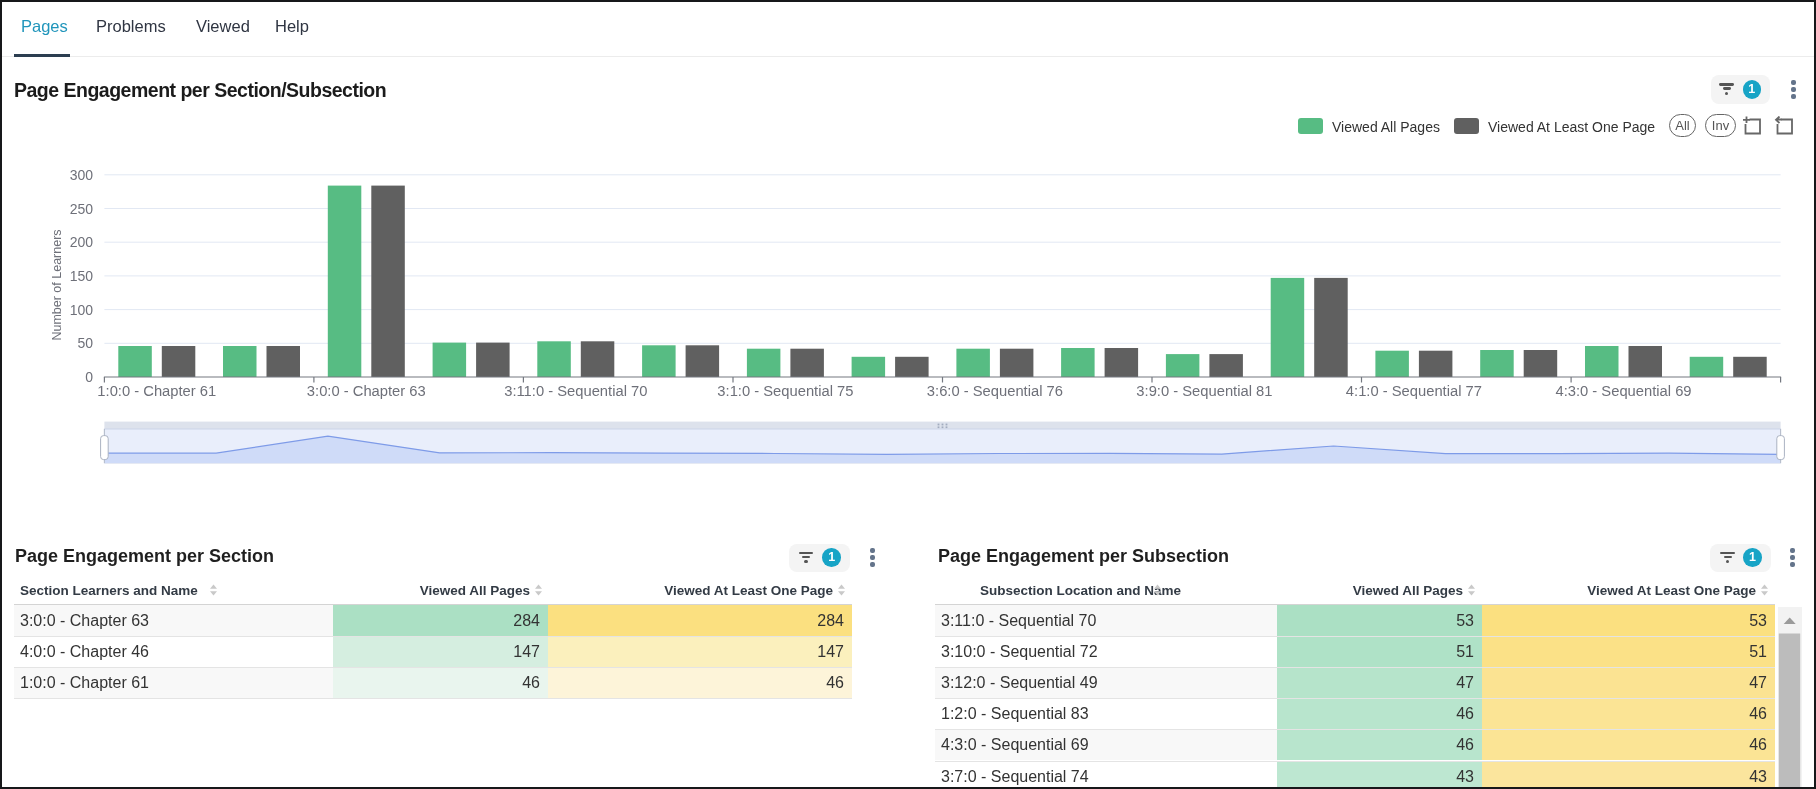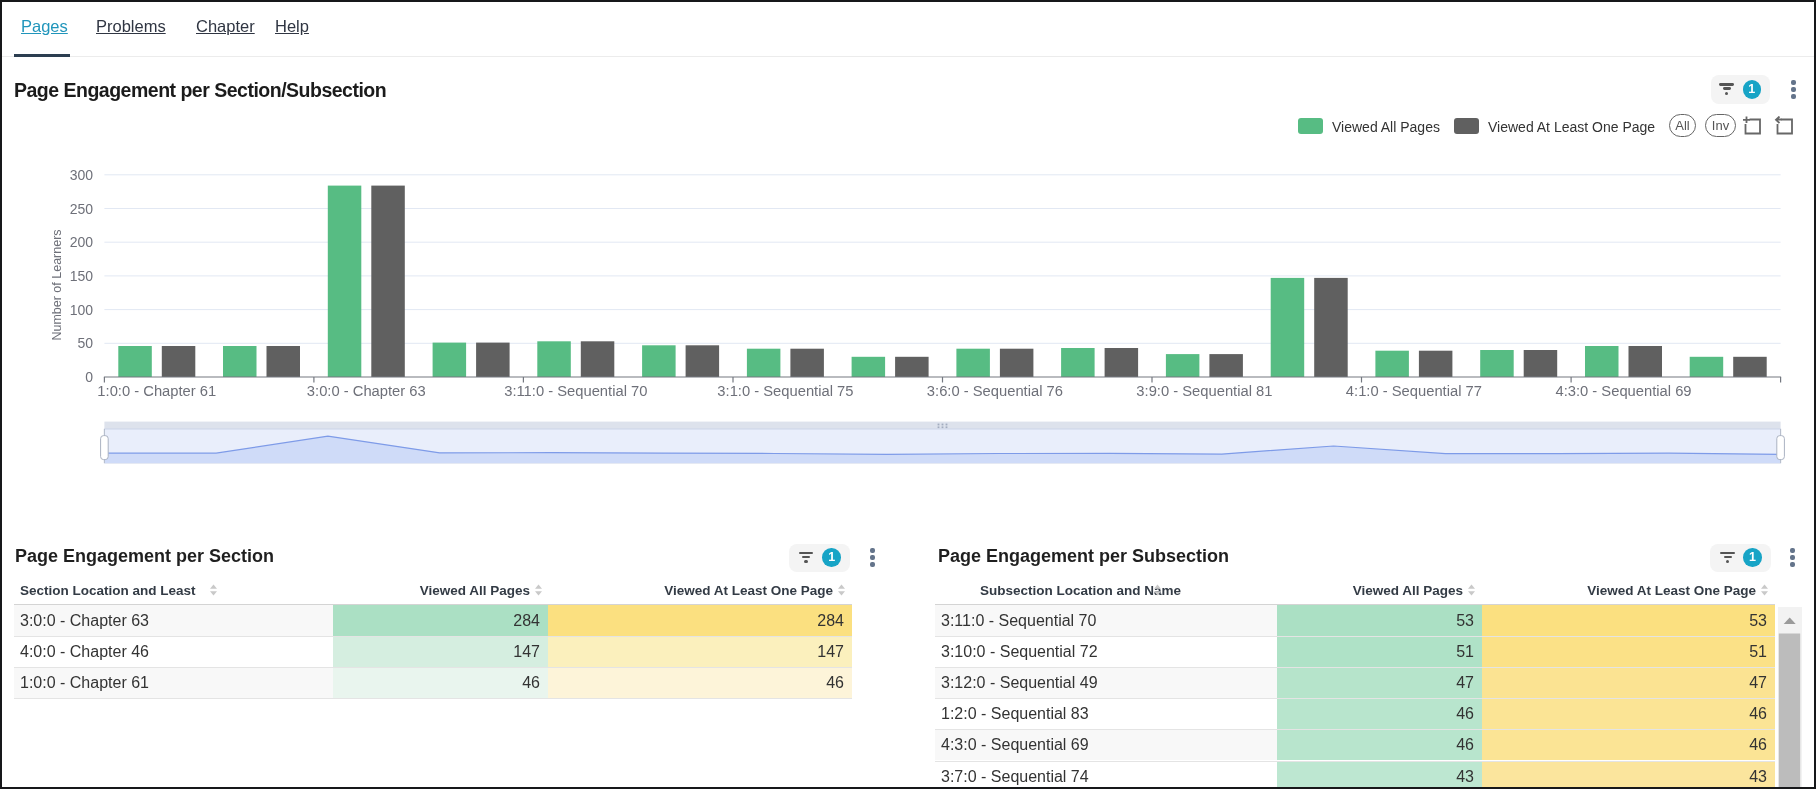--- a/index.html
+++ b/index.html
@@ -2,21 +2,21 @@
 <html><head>
 <meta charset="utf-8">
 <style>
   html,body{margin:0;padding:0;}
   body{width:1816px;height:789px;position:relative;overflow:hidden;
        font-family:"Liberation Sans", sans-serif;background:#fff;}
   .abs{position:absolute;}
   #frame{position:absolute;left:0;top:0;width:1816px;height:789px;
          border:2px solid #17181a;box-sizing:border-box;pointer-events:none;z-index:50;}
   #tabbar{position:absolute;left:2px;top:2px;width:1812px;height:54px;border-bottom:1px solid #ececec;}
-  .tab{position:absolute;top:17px;font-size:16.5px;color:#2f3542;text-decoration:underline;}
+  .tab{position:absolute;top:17px;font-size:16.5px;color:#2f3542;}
   #tab-pages{color:#2095bb;}
   #tabline{position:absolute;left:14px;top:54px;width:56px;height:3px;background:#2c3e50;}
   #charttitle{position:absolute;left:14px;top:79px;font-size:19.5px;font-weight:bold;color:#1b1b1b;letter-spacing:-0.5px;}
   .pill{position:absolute;background:#f4f4f4;border-radius:8px;}
   .badge{position:absolute;background:#17a4c6;border-radius:50%;color:#fff;
          font-weight:bold;text-align:center;}
   .kdot{position:absolute;width:5px;height:5px;border-radius:2px;background:#64748b;}
   .sw{position:absolute;width:25px;height:16px;border-radius:3px;}
   .legtext{position:absolute;font-size:14px;color:#333;}
   .oval{position:absolute;border:1px solid #666;border-radius:12px;
@@ -25,21 +25,21 @@
   .th{position:absolute;font-size:13.5px;font-weight:bold;color:#333b45;line-height:15px;}
   .cell{position:absolute;font-size:16px;color:#333;line-height:31px;height:31px;overflow:hidden;white-space:nowrap;}
   .num{text-align:right;}
   .rowline{position:absolute;height:1px;background:#e4e4e4;}
 </style>
 </head>
 <body>
 <div id="tabbar"></div>
 <div class="tab" id="tab-pages" style="left:21px;">Pages</div>
 <div class="tab" style="left:96px;">Problems</div>
-<div class="tab" style="left:196px;">Chapter</div>
+<div class="tab" style="left:196px;">Viewed</div>
 <div class="tab" style="left:275px;">Help</div>
 <div id="tabline"></div>
 <div id="charttitle">Page Engagement per Section/Subsection</div>
 <div class="pill" style="left:1711px;top:75px;width:59px;height:29px;"></div>
 <rect class="abs" style="left:1719.3px;top:83px;width:14.4px;height:2.8px;border-radius:1.4px;background:#555;"></rect>
 <rect class="abs" style="left:1722.5px;top:87.2px;width:8px;height:2.8px;border-radius:1.4px;background:#555;"></rect>
 <rect class="abs" style="left:1724.7px;top:91.6px;width:3.6px;height:3.0px;border-radius:1.5px;background:#555;"></rect>
 <div class="badge" style="left:1742.5px;top:80.10000000000001px;width:18.6px;height:18.6px;font-size:12.5px;line-height:18.6px;">1</div>
 <div class="kdot" style="left:1791.0px;top:80.0px;"></div>
 <div class="kdot" style="left:1791.0px;top:87.2px;"></div>
@@ -140,21 +140,21 @@
 </svg>
 <div class="ttitle" style="left:15px;top:546px;">Page Engagement per Section</div>
 <div class="pill" style="left:789px;top:543.5px;width:61px;height:28.5px;"></div>
 <rect class="abs" style="left:798.5999999999999px;top:551.5px;width:14.4px;height:2.8px;border-radius:1.4px;background:#555;"></rect>
 <rect class="abs" style="left:801.8px;top:555.7px;width:8px;height:2.8px;border-radius:1.4px;background:#555;"></rect>
 <rect class="abs" style="left:804.0px;top:560.1px;width:3.6px;height:3.0px;border-radius:1.5px;background:#555;"></rect>
 <div class="badge" style="left:822.4000000000001px;top:548.1px;width:18.6px;height:18.6px;font-size:12.5px;line-height:18.6px;">1</div>
 <div class="kdot" style="left:870.2px;top:547.9px;"></div>
 <div class="kdot" style="left:870.2px;top:555.1px;"></div>
 <div class="kdot" style="left:870.2px;top:562.3px;"></div>
-<div class="th" style="left:20px;top:583px;">Section Location and Least</div>
+<div class="th" style="left:20px;top:583px;">Section Learners and Name</div>
 <svg class="abs" style="left:209px;top:584px;" width="9" height="12" viewBox="0 0 9 12">
     <path d="M4.5 0.5 L8 4.7 L1 4.7 Z" fill="#c9c9c9"></path>
     <path d="M4.5 11.5 L1 7.3 L8 7.3 Z" fill="#c9c9c9"></path>
   </svg>
 <div class="th num" style="left:333px;top:583px;width:197px;">Viewed All Pages</div>
 <svg class="abs" style="left:534px;top:584px;" width="9" height="12" viewBox="0 0 9 12">
     <path d="M4.5 0.5 L8 4.7 L1 4.7 Z" fill="#c9c9c9"></path>
     <path d="M4.5 11.5 L1 7.3 L8 7.3 Z" fill="#c9c9c9"></path>
   </svg>
 <div class="th num" style="left:548px;top:583px;width:285px;">Viewed At Least One Page</div>

